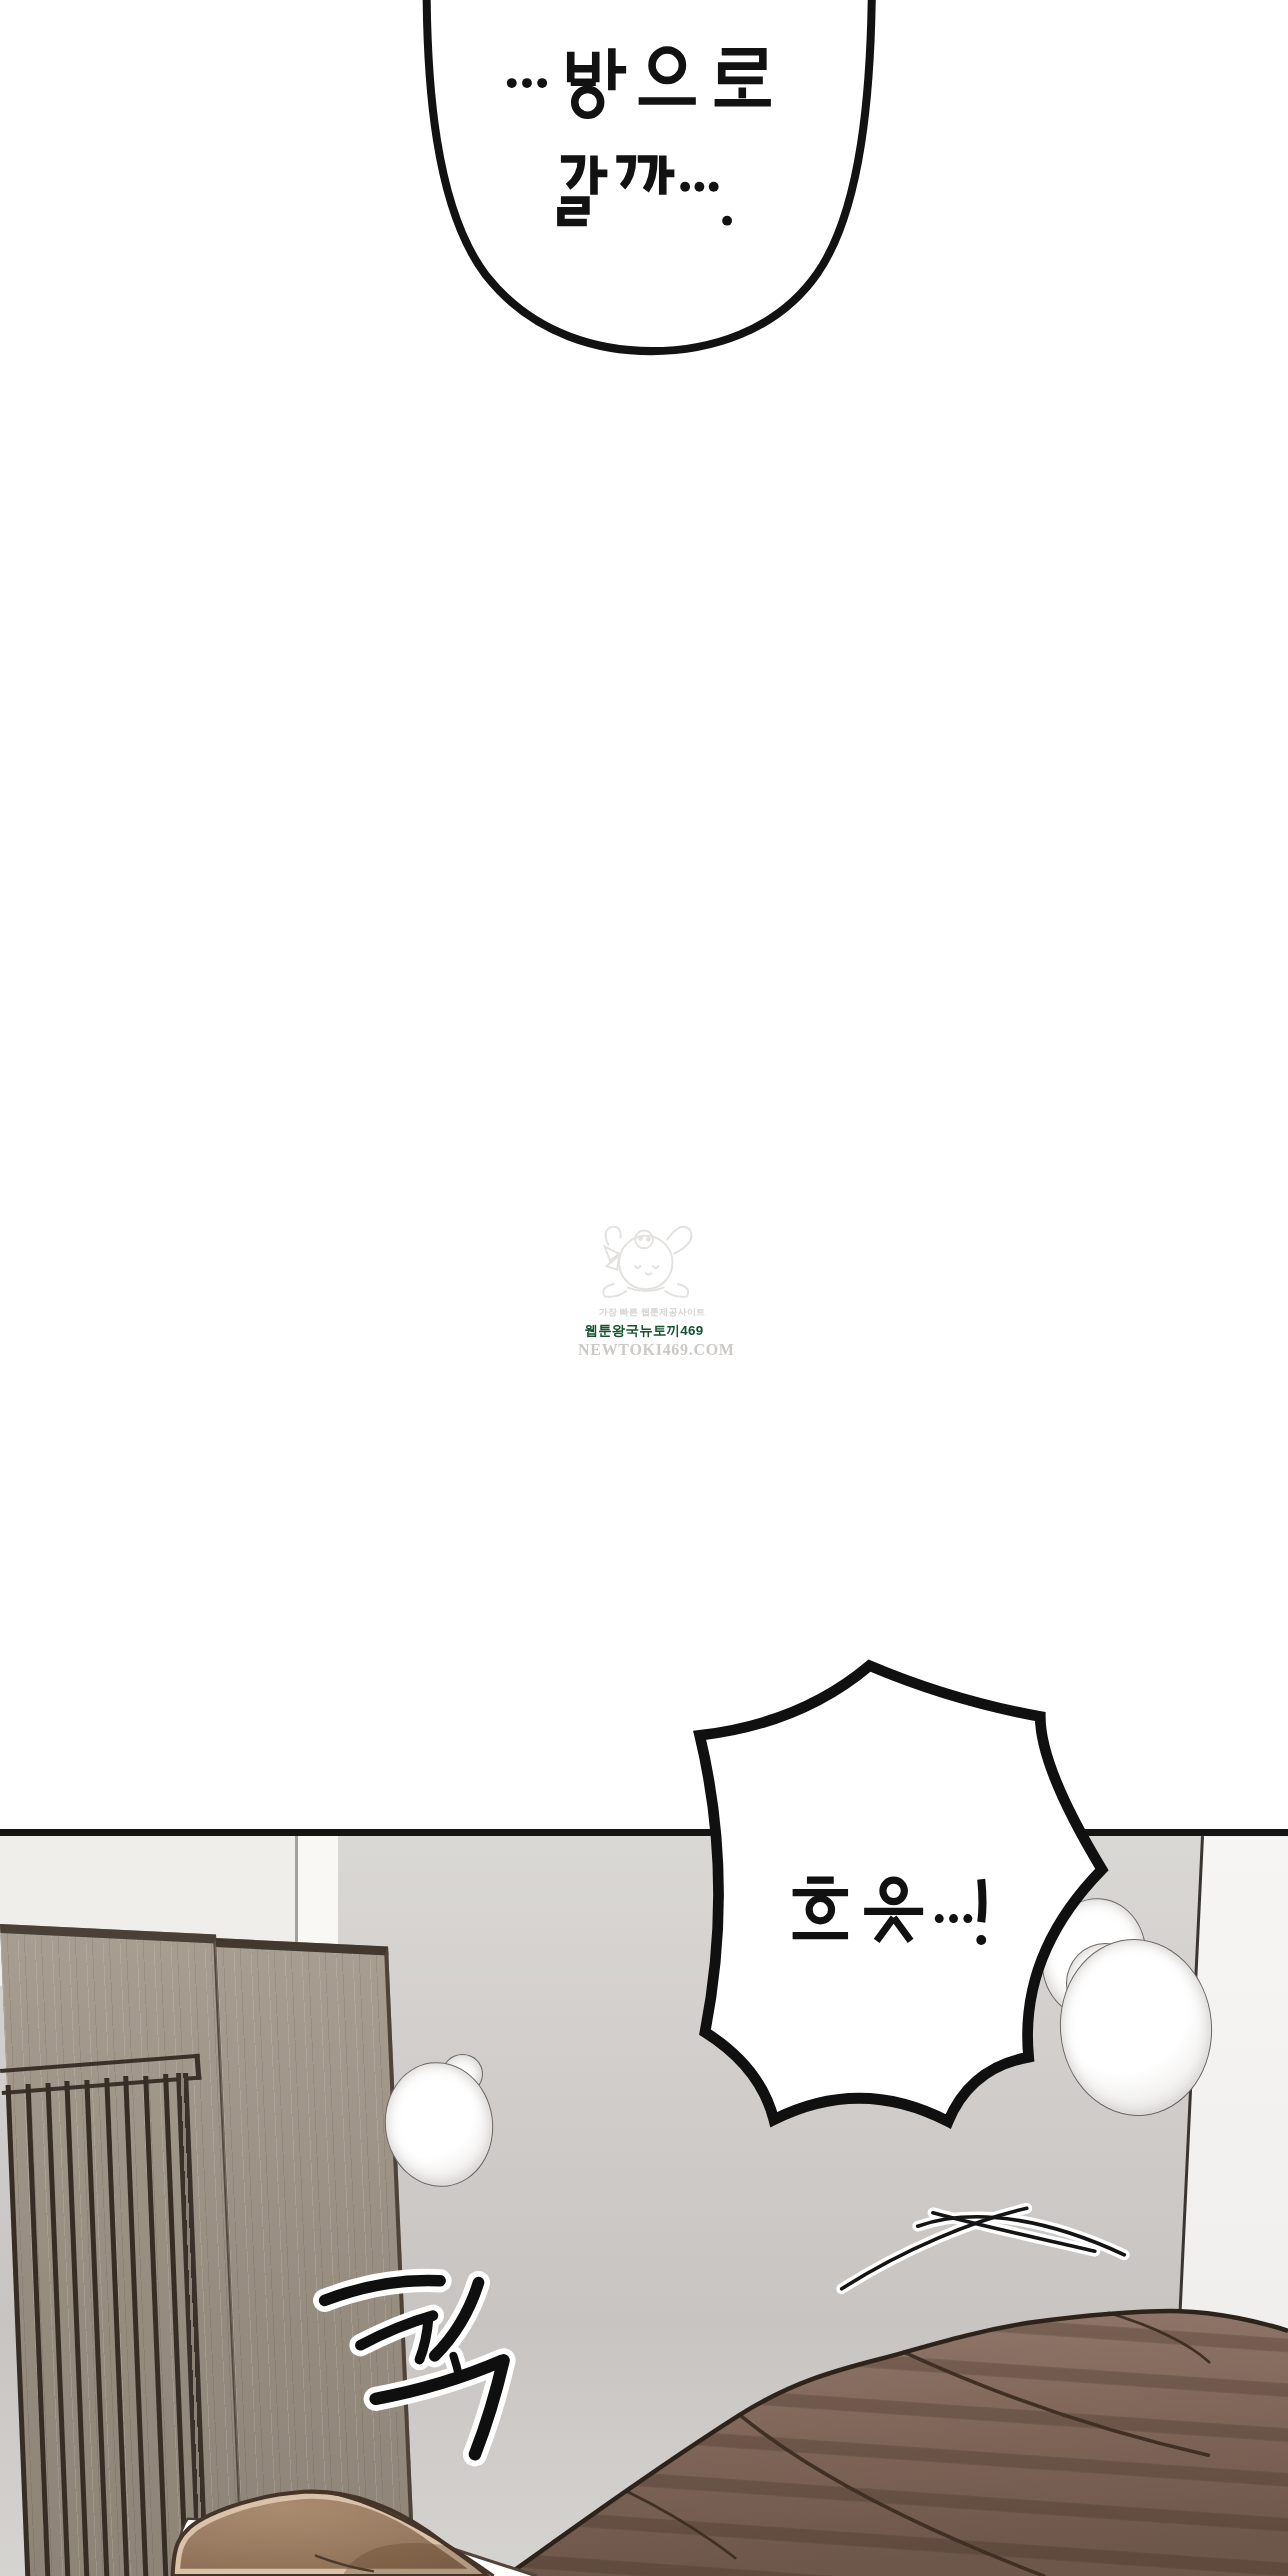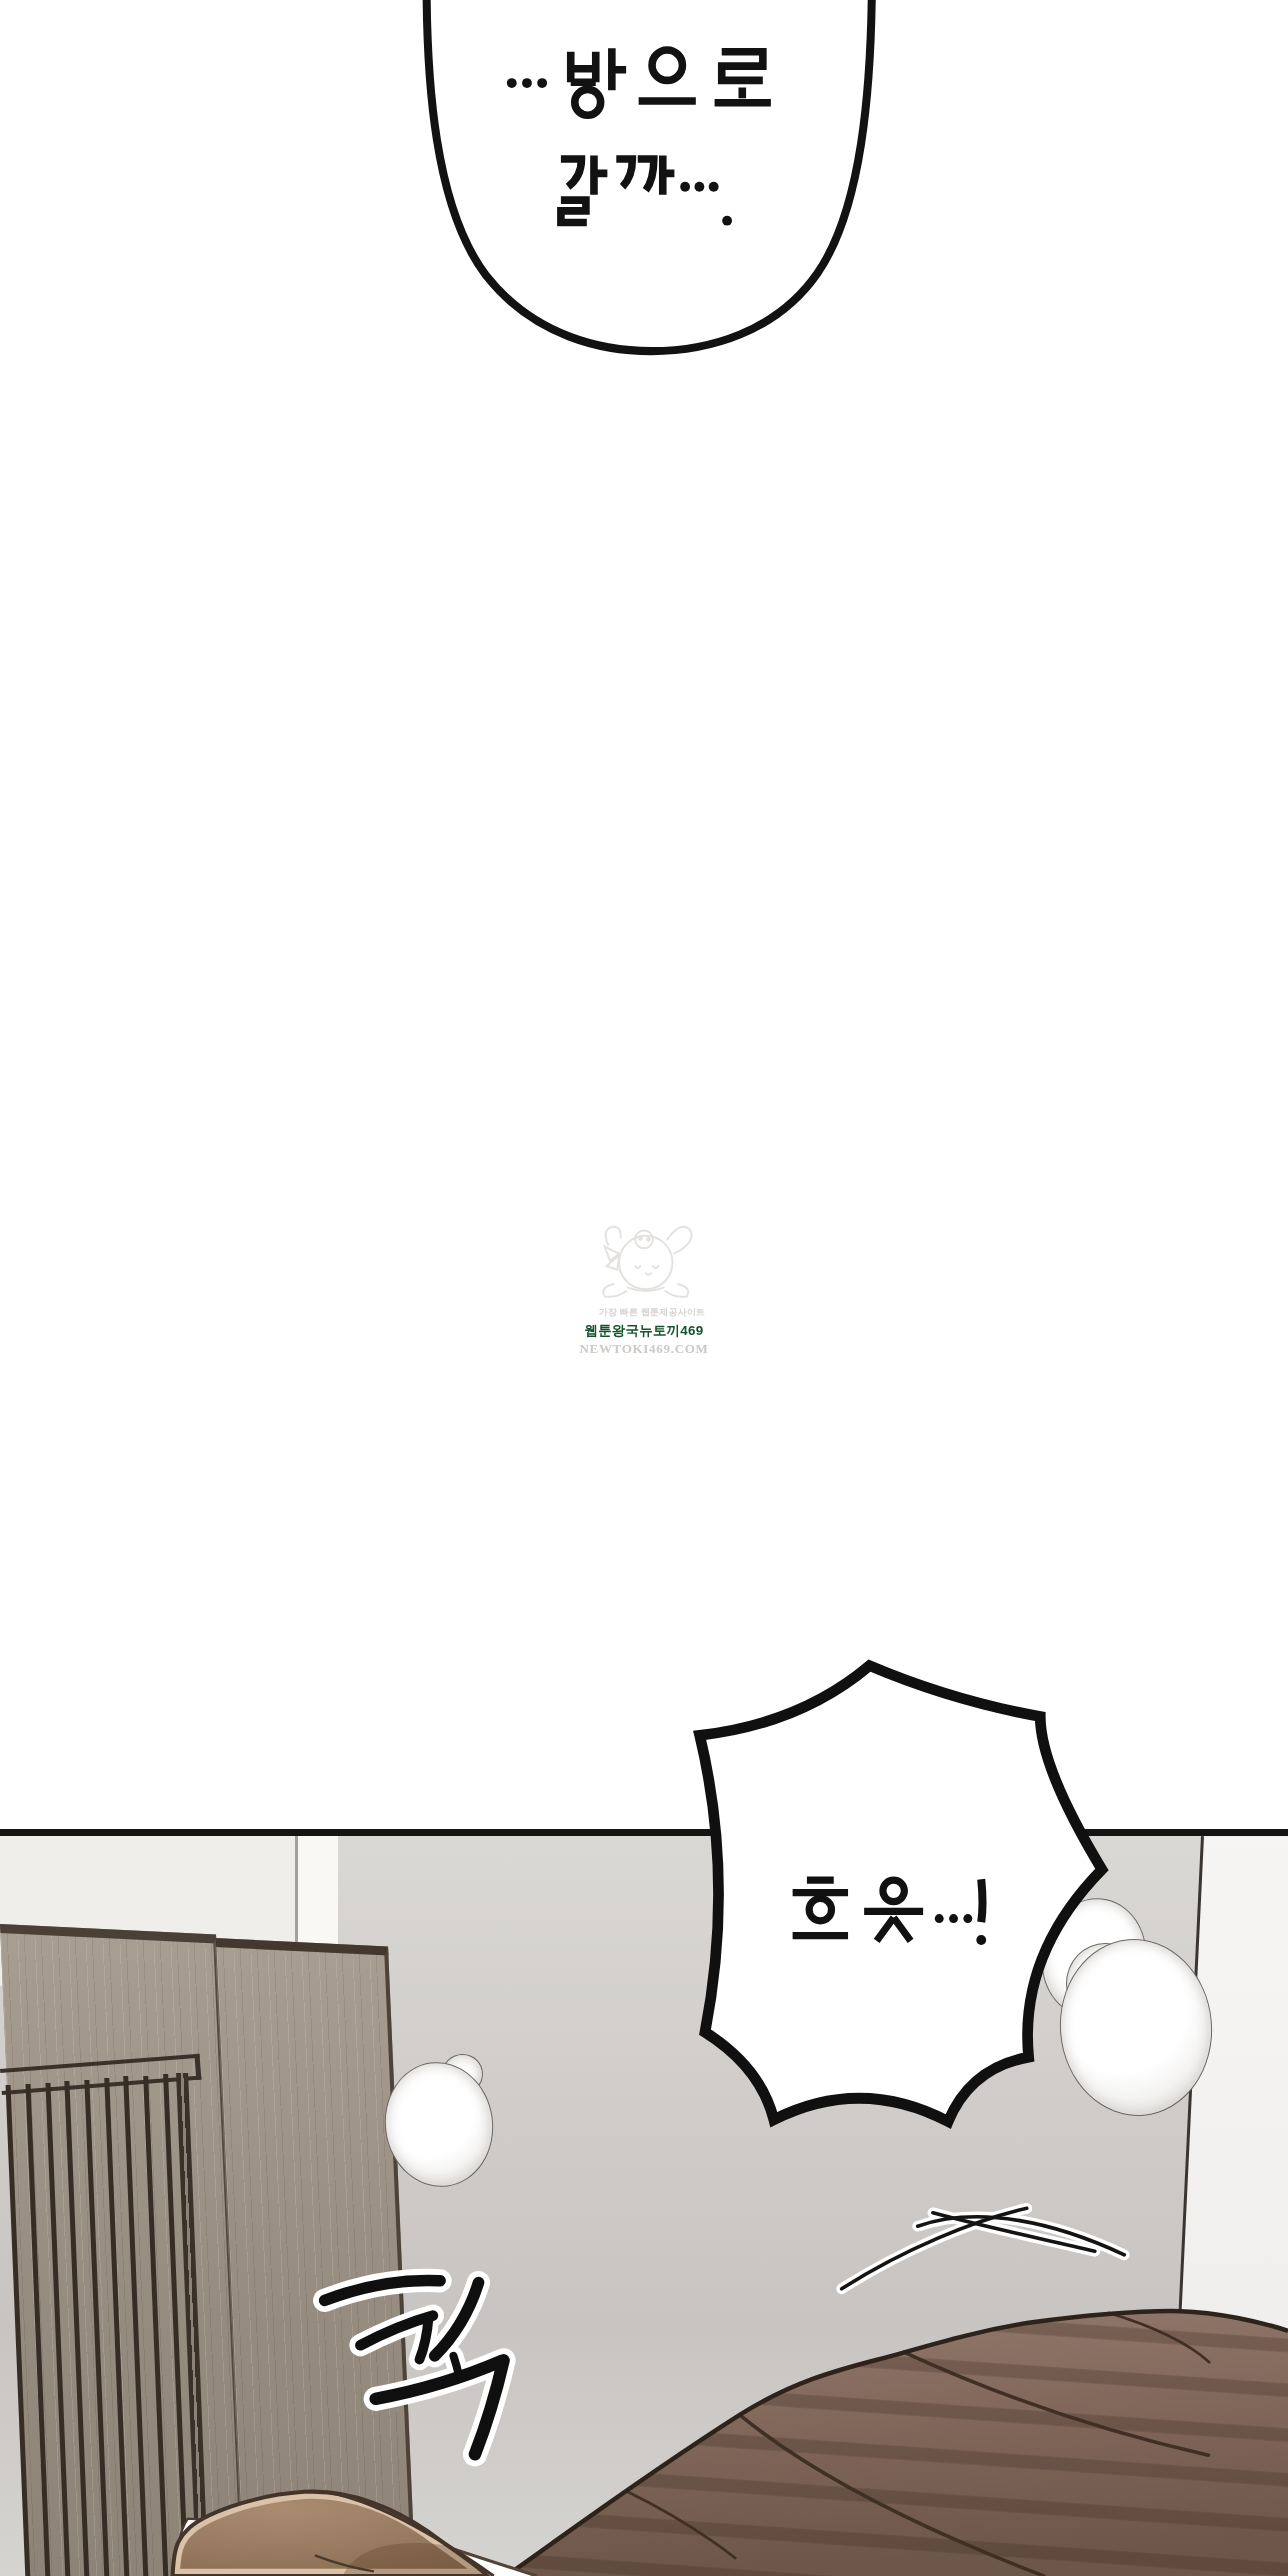--- a/index.html
+++ b/index.html
@@ -44,21 +44,21 @@
     box-shadow:inset 0 0 14.3px rgba(190,186,182,.8), inset 0 0 3.6px #fff;}
   
   .ghost{position:absolute;color:transparent;pointer-events:none;white-space:nowrap;
     font-weight:700;}
   
   #watermark{position:absolute;left:578px;top:1209px;width:132px;height:154px;text-align:center;}
   #watermark .wm1{position:absolute;left:8px;top:97px;width:132px;font-size:9px;font-weight:700;
     color:#d6d4d1;letter-spacing:0.2px;}
   #watermark .wm2{position:absolute;left:0;top:113px;width:132px;font-size:13.4px;font-weight:800;
     color:#14532d;letter-spacing:0.3px;}
-  #watermark .wm3{position:absolute;left:0;top:132px;width:132px;font-size:13px;font-weight:600;
+  #watermark .wm3{position:absolute;left:0;top:132px;width:132px;font-size:16px;font-weight:600;
     font-family:"Liberation Serif",serif;color:#ccc9c6;letter-spacing:0.7px;}
 </style>
 </head>
 <body>
 
 <svg class="abs" style="left:0;top:0" width="1288" height="411" viewBox="0 0 1440 460">
   <path d="M 477 -60 C 474 100 488 235 543 308 C 598 378 676 393 728 393
            C 792 393 868 372 914 306 C 961 238 977 110 975 -60 L 477 -60 Z" fill="#ffffff" stroke="#121212" stroke-width="9"></path>
   <g stroke="#121212" stroke-width="8.5" fill="none" stroke-linecap="butt">
 

